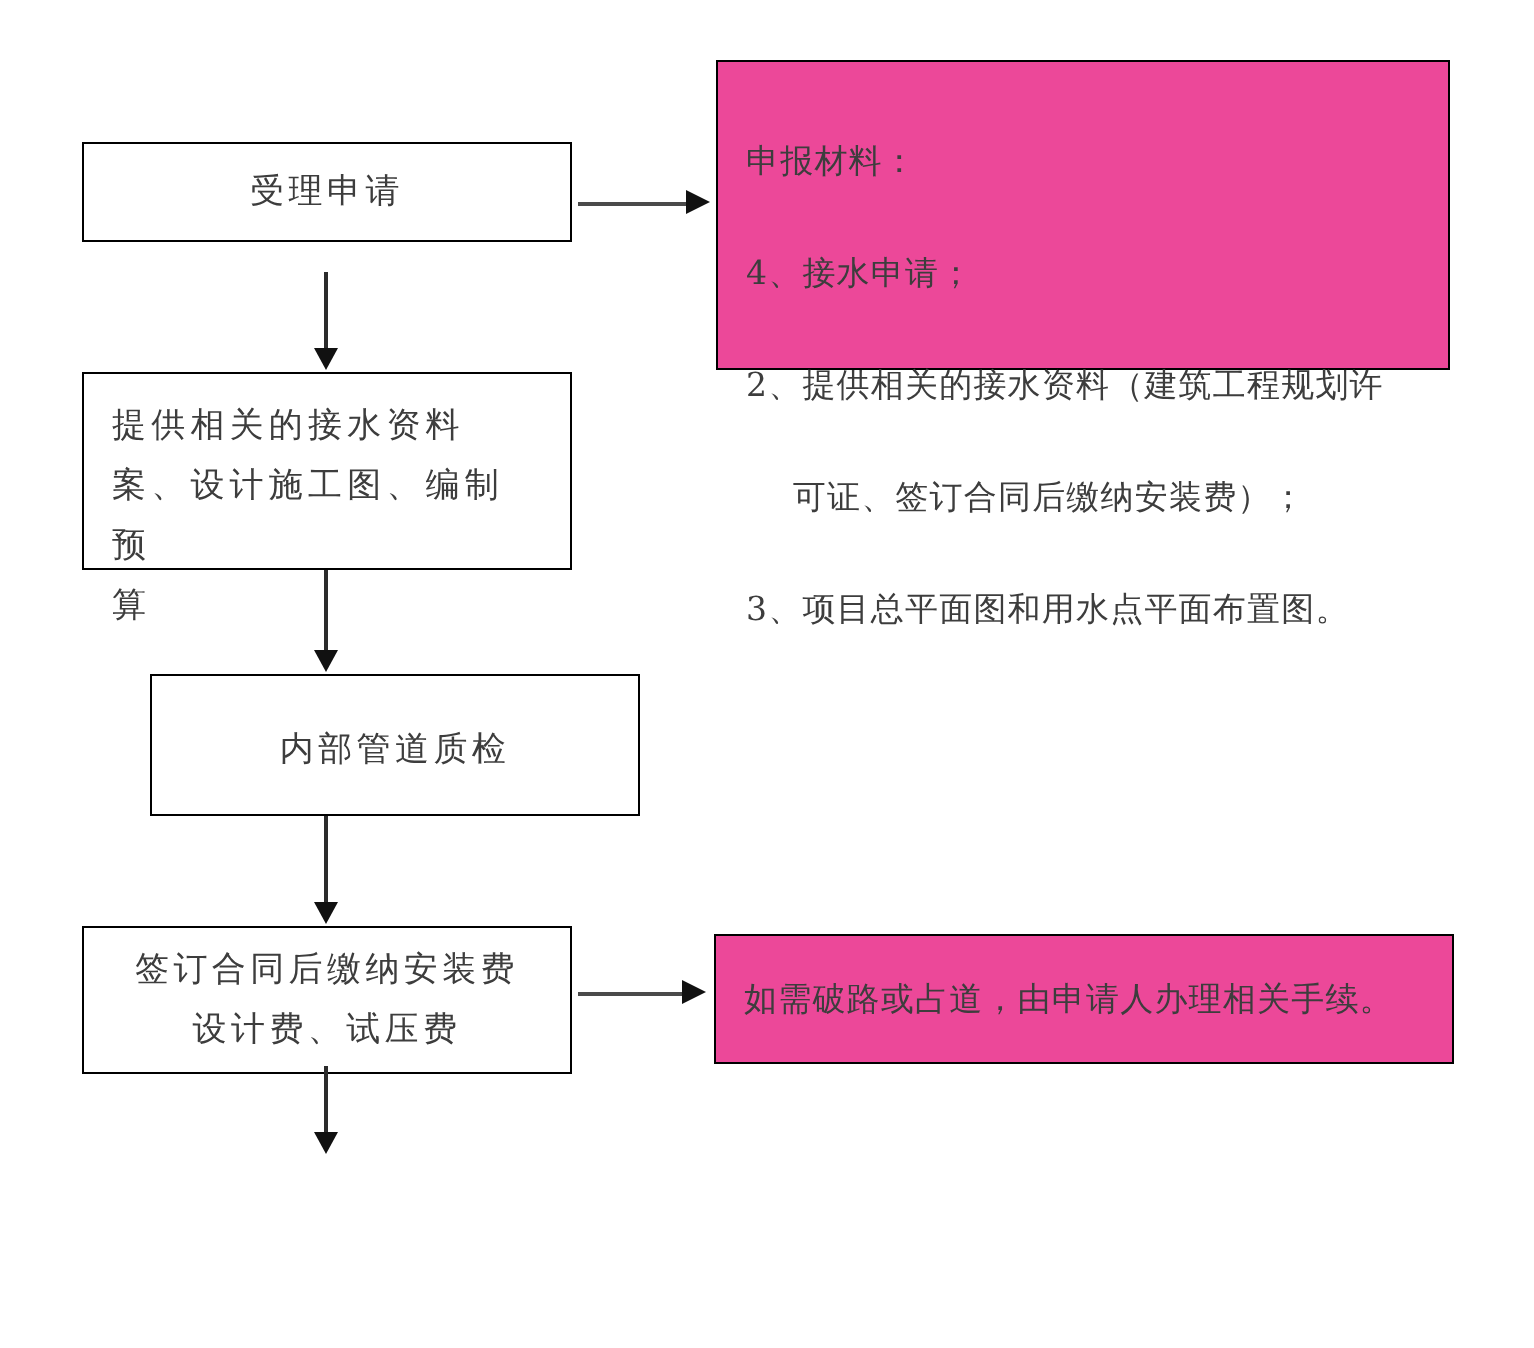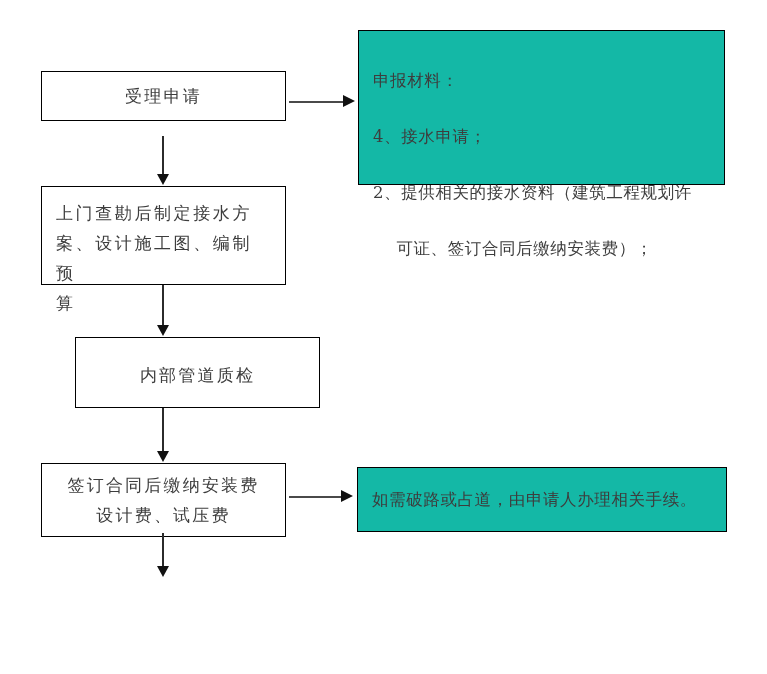--- a/index.html
+++ b/index.html
@@ -51,21 +51,21 @@
   .node.top-bias {
     align-items: flex-start;
   }
   .node.top-bias .node-text {
     padding-top: 22px;
   }
   .note {
     position: absolute;
     border: 1.4px solid #000000;
     box-sizing: border-box;
-    background: #14b8a6;
+    background: #ec4899;
   }
   .note-text {
     font-size: 16.5px;
     line-height: 28px;
     letter-spacing: 0.6px;
     color: #3d3d3d;
     white-space: pre-line;
   }
   #note-requirements .note-text {
     padding: 8px 0 0 14px;
@@ -113,41 +113,42 @@
 </head>
 <body>
 
 <div id="canvas">
 
   <div class="node" id="node-accept" style="left:41px; top:71px; width:245px; height:50px;">
     <span class="node-text">受理申请</span>
   </div>
 
   <div class="node justified" id="node-survey" style="left:41px; top:186px; width:245px; height:99px;">
-    <span class="node-text">上门查勘后制定接水方
+    <span class="node-text">提供相关的接水资料
 案、设计施工图、编制预
 算</span>
   </div>
 
   <div class="node top-bias" id="node-inspect" style="left:41px; top:337px; width:245px; height:71px;margin-left:34px;">
     <span class="node-text">内部管道质检</span>
   </div>
 
   <div class="node" id="node-contract" style="left:41px; top:463px; width:245px; height:74px;">
     <span class="node-text">签订合同后缴纳安装费
 设计费、试压费</span>
   </div>
 
 
   <div class="note" id="note-requirements" style="left:358px; top:30px; width:367px; height:155px;">
     <div class="note-text">
       <span class="req-line">申报材料：</span>
       <span class="req-line">4、接水申请；</span>
       <span class="req-line">2、提供相关的接水资料（建筑工程规划许</span>
       <span class="req-line">    可证、签订合同后缴纳安装费）；</span>
+      <span class="req-line">3、项目总平面图和用水点平面布置图。</span>
     </div>
   </div>
 
   <div class="note" id="note-road" style="left:357px; top:467px; width:370px; height:65px;text-align:right;">
     <div class="note-text">
       <span>如需破路或占道，由申请人办理相关手续。</span>
     </div>
   </div>
 
   <div class="connector">

